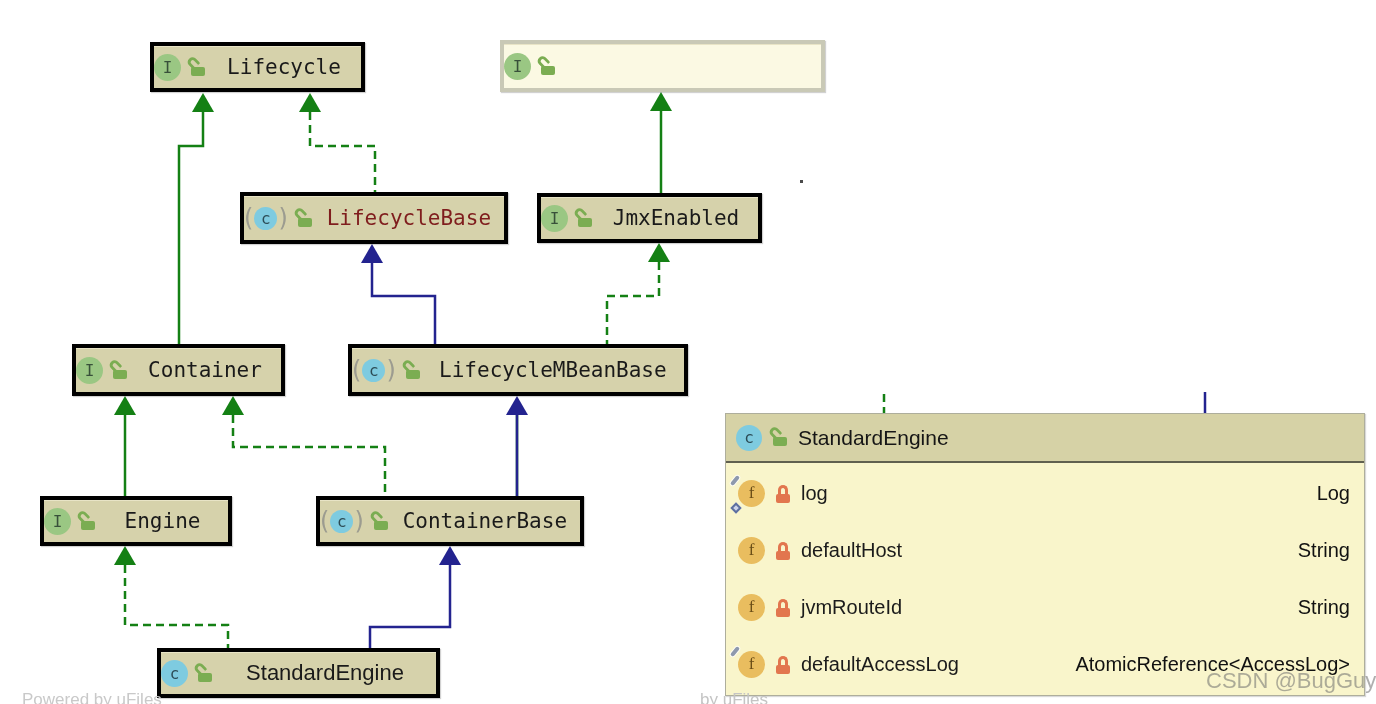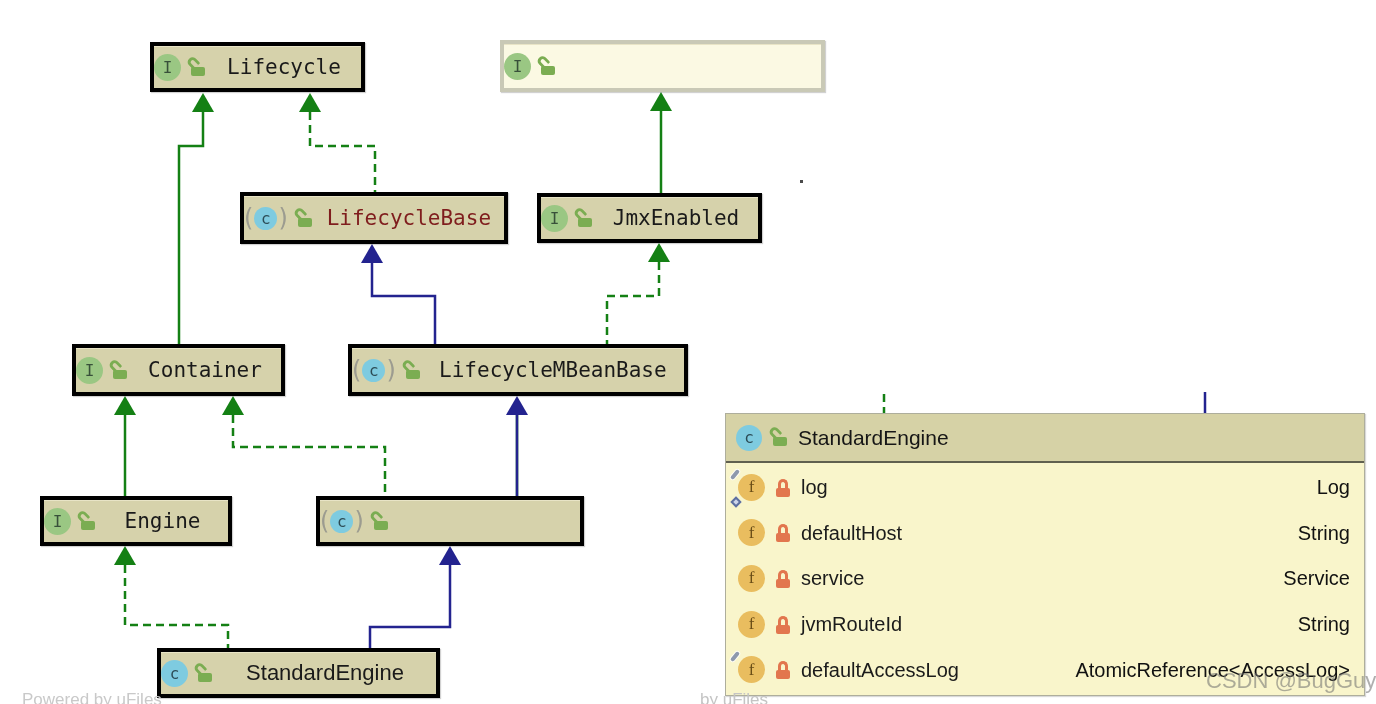--- a/index.html
+++ b/index.html
@@ -171,20 +171,21 @@
 
 <div class="node" style="left:40px;top:496px;width:192px;height:50px">
   <span class="badge iface"></span>
   <span class="lock green"></span>
   <span class="node-label">Engine</span>
 </div>
 
 <div class="node" style="left:316px;top:496px;width:268px;height:50px">
   <span class="abst">(<span class="badge cls"></span>)</span>
   <span class="lock green"></span>
+  <span class="node-label">ContainerBase</span>
 </div>
 
 <div class="node sansfont" style="left:157px;top:648px;width:283px;height:50px">
   <span class="badge cls"></span>
   <span class="lock green"></span>
   <span class="node-label">StandardEngine</span>
 </div>
 
 <div class="panel">
   <div class="panel-header">
@@ -207,28 +208,20 @@
 
     <div class="field-row">
       <span class="ficon-wrap">
           <span class="ficon"></span>
         </span>
       <span class="lock orange"></span>
       <span class="field-name">defaultHost</span>
       <span class="field-type">String</span>
     </div>
 
-    <div class="field-row">
-      <span class="ficon-wrap">
-          <span class="ficon"></span>
-        </span>
-      <span class="lock orange"></span>
-      <span class="field-name">service</span>
-      <span class="field-type">Service</span>
-    </div>
 
     <div class="field-row">
       <span class="ficon-wrap">
           <span class="ficon"></span>
         </span>
       <span class="lock orange"></span>
       <span class="field-name">jvmRouteId</span>
       <span class="field-type">String</span>
     </div>
 

